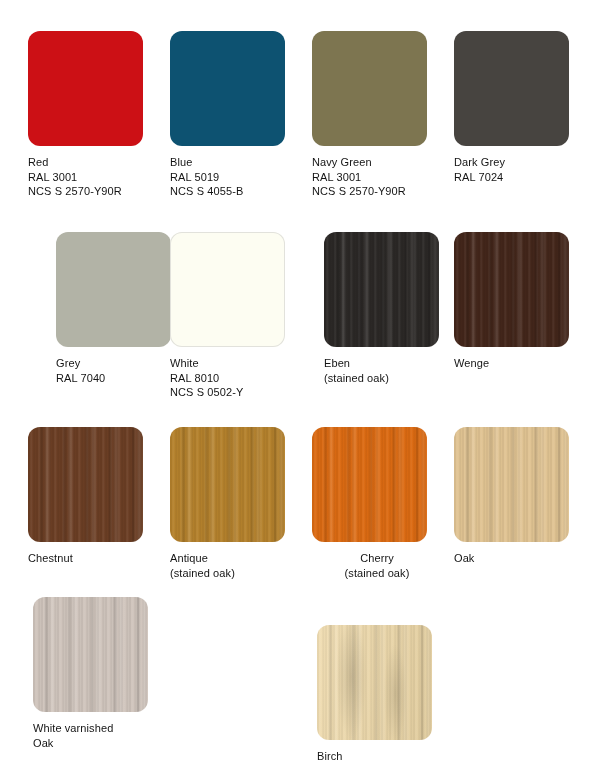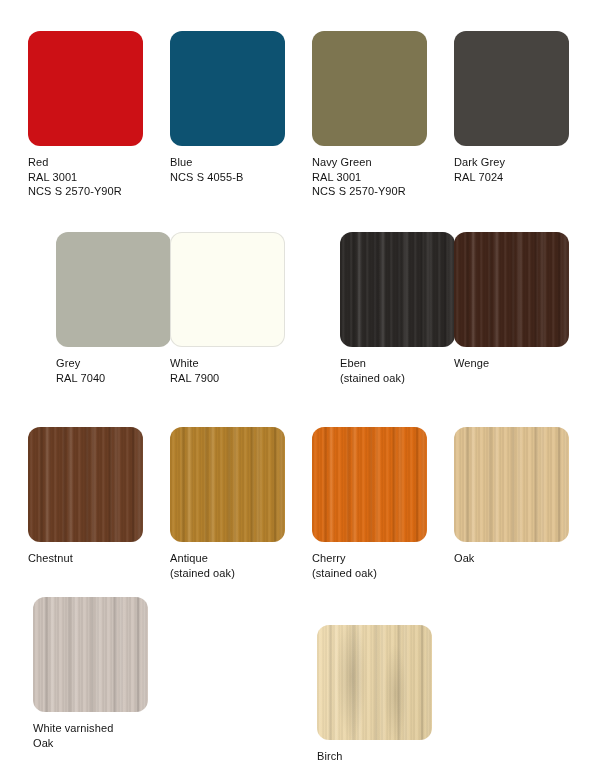--- a/index.html
+++ b/index.html
@@ -103,39 +103,39 @@
 </head>
 <body>
 
 <div class="sheet">
     <div class="cell" style="left: 28px; top: 31px;">
       <div class="swatch" style="background-color: rgb(204, 16, 21); width: 115px; height: 115px; border-radius: 12px;"></div>
       <div class="caption"><span class="line">Red</span><span class="line">RAL 3001</span><span class="line">NCS S 2570-Y90R</span></div>
     </div>
     <div class="cell" style="left: 170px; top: 31px;">
       <div class="swatch" style="background-color: rgb(13, 82, 113); width: 115px; height: 115px; border-radius: 12px;"></div>
-      <div class="caption"><span class="line">Blue</span><span class="line">NCS S 4055-B</span></div>
+      <div class="caption"><span class="line">Blue</span><span class="line">RAL 5019</span><span class="line">NCS S 4055-B</span></div>
     </div>
     <div class="cell" style="left: 312px; top: 31px;">
       <div class="swatch" style="background-color: rgb(125, 117, 80); width: 115px; height: 115px; border-radius: 12px;"></div>
       <div class="caption"><span class="line">Navy Green</span><span class="line">RAL 3001</span><span class="line">NCS S 2570-Y90R</span></div>
     </div>
     <div class="cell" style="left: 454px; top: 31px;">
       <div class="swatch" style="background-color: rgb(71, 68, 64); width: 115px; height: 115px; border-radius: 12px;"></div>
       <div class="caption"><span class="line">Dark Grey</span><span class="line">RAL 7024</span></div>
     </div>
     <div class="cell" style="left: 28px; top: 232px; padding-left: 28px;">
       <div class="swatch" style="background-color: rgb(178, 179, 166); width: 115px; height: 115px; border-radius: 12px;"></div>
       <div class="caption"><span class="line">Grey</span><span class="line">RAL 7040</span></div>
     </div>
     <div class="cell" style="left: 170px; top: 232px;">
       <div class="swatch outlined" style="background-color: rgb(253, 253, 242); width: 115px; height: 115px; border-radius: 12px;"></div>
-      <div class="caption"><span class="line">White</span><span class="line">RAL 7900</span></div>
+      <div class="caption"><span class="line">White</span><span class="line">RAL 8010</span><span class="line">NCS S 0502-Y</span></div>
     </div>
-    <div class="cell" style="left: 328px; top: 232px; padding-left: 12px;">
+    <div class="cell" style="left: 312px; top: 232px; padding-left: 12px;">
       <div class="swatch" style="background-color: rgb(43, 40, 38); width: 115px; height: 115px; border-radius: 12px;">
         <div class="grain"></div>
         <div class="grain2"></div>
       </div>
       <div class="caption"><span class="line">Eben</span><span class="line">(stained oak)</span></div>
     </div>
     <div class="cell" style="left: 454px; top: 232px;">
       <div class="swatch" style="background-color: rgb(67, 38, 26); width: 115px; height: 115px; border-radius: 12px;">
         <div class="grain"></div>
         <div class="grain2"></div>
@@ -149,21 +149,21 @@
       </div>
       <div class="caption"><span class="line">Chestnut</span></div>
     </div>
     <div class="cell" style="left: 170px; top: 427px;">
       <div class="swatch" style="background-color: rgb(180, 129, 44); width: 115px; height: 115px; border-radius: 12px;">
         <div class="grain"></div>
         <div class="grain2"></div>
       </div>
       <div class="caption"><span class="line">Antique</span><span class="line">(stained oak)</span></div>
     </div>
-    <div class="cell" style="left: 312px; top: 427px;">
+    <div class="cell" style="left: 312px; top: 427px; text-align: center;">
       <div class="swatch" style="background-color: rgb(219, 106, 18); width: 115px; height: 115px; border-radius: 12px;">
         <div class="grain"></div>
         <div class="grain2"></div>
       </div>
       <div class="caption"><span class="line">Cherry</span><span class="line">(stained oak)</span></div>
     </div>
     <div class="cell" style="left: 454px; top: 427px;">
       <div class="swatch" style="background-color: rgb(224, 195, 146); width: 115px; height: 115px; border-radius: 12px;">
         <div class="grain"></div>
         <div class="grain2"></div>

